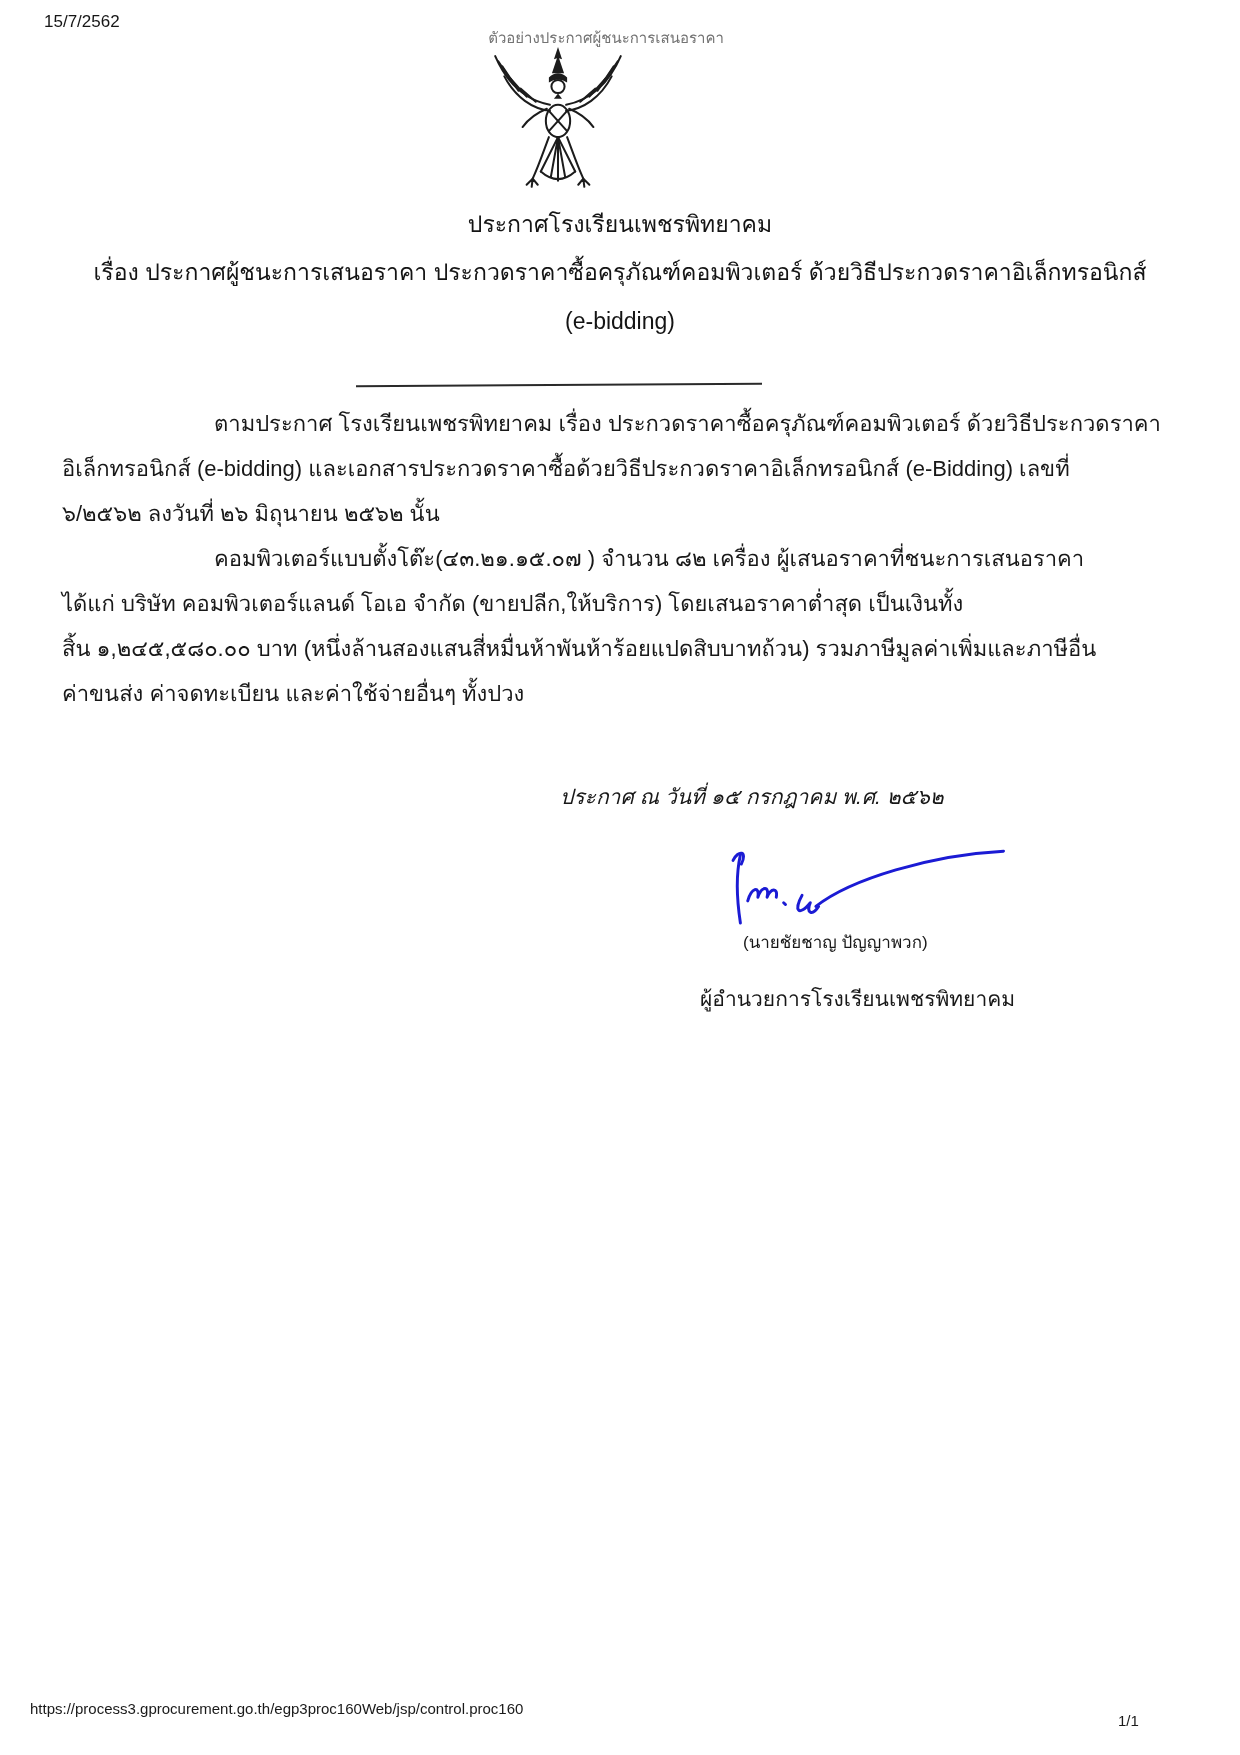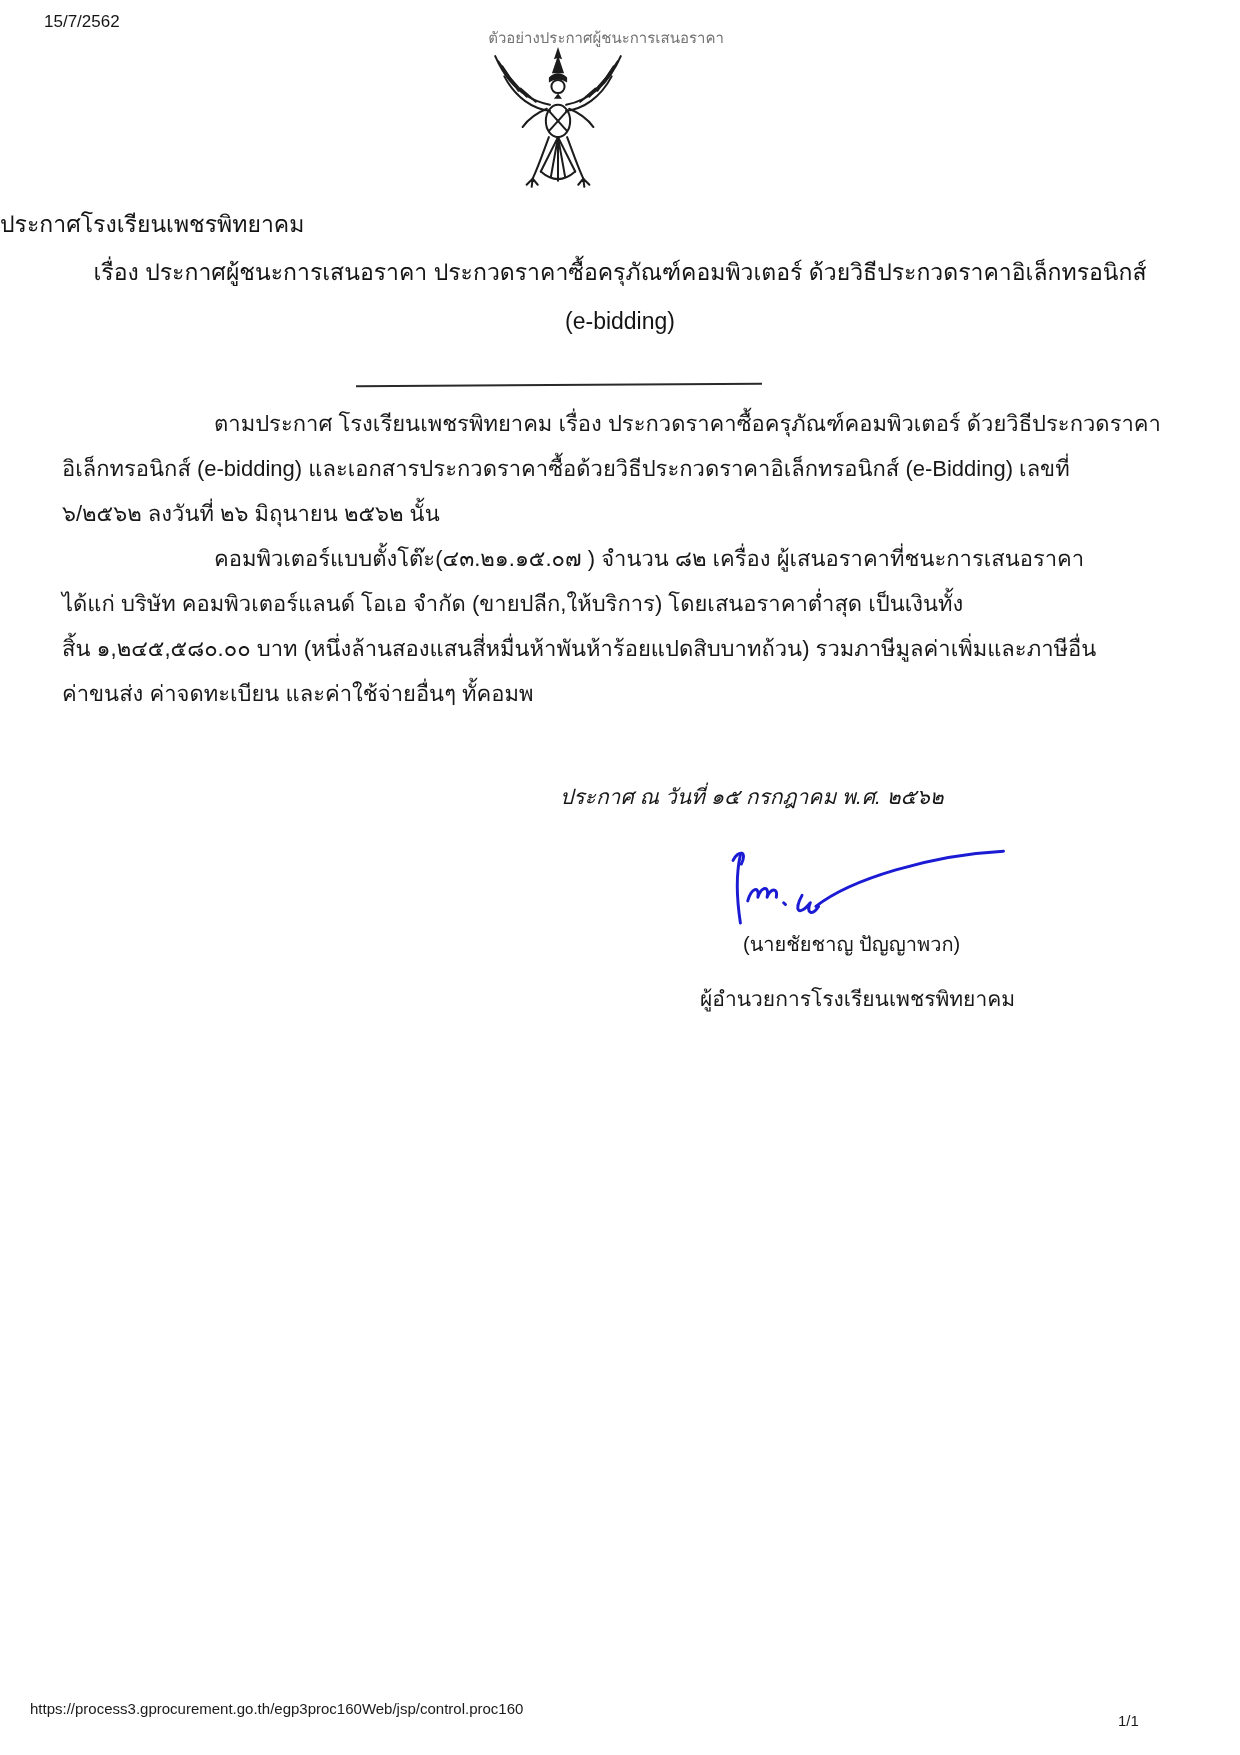--- a/index.html
+++ b/index.html
@@ -32,21 +32,21 @@
   }
   .emblem {
     position: absolute;
     left: 482px; top: 44px;
     width: 152px; height: 162px;
   }
   .doc-title {
     position: absolute;
     left: 0; top: 206px;
     width: 1240px;
-    text-align: left;
+    text-align: center;
     font-size: 23px;
     color: #141414;
   }
   .doc-subject {
     position: absolute;
     left: 0; top: 254px;
     width: 1240px;
     text-align: center;
     font-size: 23px;
     color: #141414;
@@ -91,21 +91,21 @@
     font-style: italic;
   }
   .signature {
     position: absolute;
     left: 700px; top: 842px;
     width: 320px; height: 92px;
   }
   .signer-name {
     position: absolute;
     left: 743px; top: 928px;
-    font-size: 20px;
+    font-size: 17px;
     color: #181818;
     white-space: nowrap;
   }
   .signer-title {
     position: absolute;
     left: 700px; top: 982px;
     font-size: 21px;
     color: #181818;
     white-space: nowrap;
   }
@@ -182,21 +182,21 @@
 
   <div class="title-divider"></div>
 
   <div class="body-line indent l1">ตามประกาศ โรงเรียนเพชรพิทยาคม เรื่อง ประกวดราคาซื้อครุภัณฑ์คอมพิวเตอร์ ด้วยวิธีประกวดราคา</div>
   <div class="body-line l2">อิเล็กทรอนิกส์ (e-bidding) และเอกสารประกวดราคาซื้อด้วยวิธีประกวดราคาอิเล็กทรอนิกส์ (e-Bidding) เลขที่</div>
   <div class="body-line l3">๖/๒๕๖๒ ลงวันที่ ๒๖ มิถุนายน ๒๕๖๒ นั้น</div>
 
   <div class="body-line indent l4">คอมพิวเตอร์แบบตั้งโต๊ะ(๔๓.๒๑.๑๕.๐๗ ) จำนวน ๘๒ เครื่อง ผู้เสนอราคาที่ชนะการเสนอราคา</div>
   <div class="body-line l5">ได้แก่ บริษัท คอมพิวเตอร์แลนด์ โอเอ จำกัด (ขายปลีก,ให้บริการ) โดยเสนอราคาต่ำสุด เป็นเงินทั้ง</div>
   <div class="body-line l6">สิ้น ๑,๒๔๕,๕๘๐.๐๐ บาท (หนึ่งล้านสองแสนสี่หมื่นห้าพันห้าร้อยแปดสิบบาทถ้วน) รวมภาษีมูลค่าเพิ่มและภาษีอื่น</div>
-  <div class="body-line l7">ค่าขนส่ง ค่าจดทะเบียน และค่าใช้จ่ายอื่นๆ ทั้คอมพ</div>
+  <div class="body-line l7">ค่าขนส่ง ค่าจดทะเบียน และค่าใช้จ่ายอื่นๆ ทั้งปวง</div>
 
   <div class="announce-date">ประกาศ ณ วันที่ ๑๕ กรกฎาคม พ.ศ. ๒๕๖๒</div>
 
   <svg class="signature" viewBox="0 0 320 100" xmlns="http://www.w3.org/2000/svg" fill="none" stroke="#1b1bd4" stroke-width="3.2" stroke-linecap="round" stroke-linejoin="round">
     <path d="M30 14 C25 36 26 62 30 88"></path>
     <path d="M22 20 C28 8 38 10 31 24"></path>
     <path d="M38 64 C42 50 51 47 49 60 C53 48 62 47 59 60 C63 50 71 49 69 60"></path>
     <path d="M77 66 l2 2"></path>
     <path d="M97 58 C88 74 93 82 106 66 C101 77 108 81 115 70"></path>
     <path d="M112 70 C150 40 238 14 316 10"></path>

